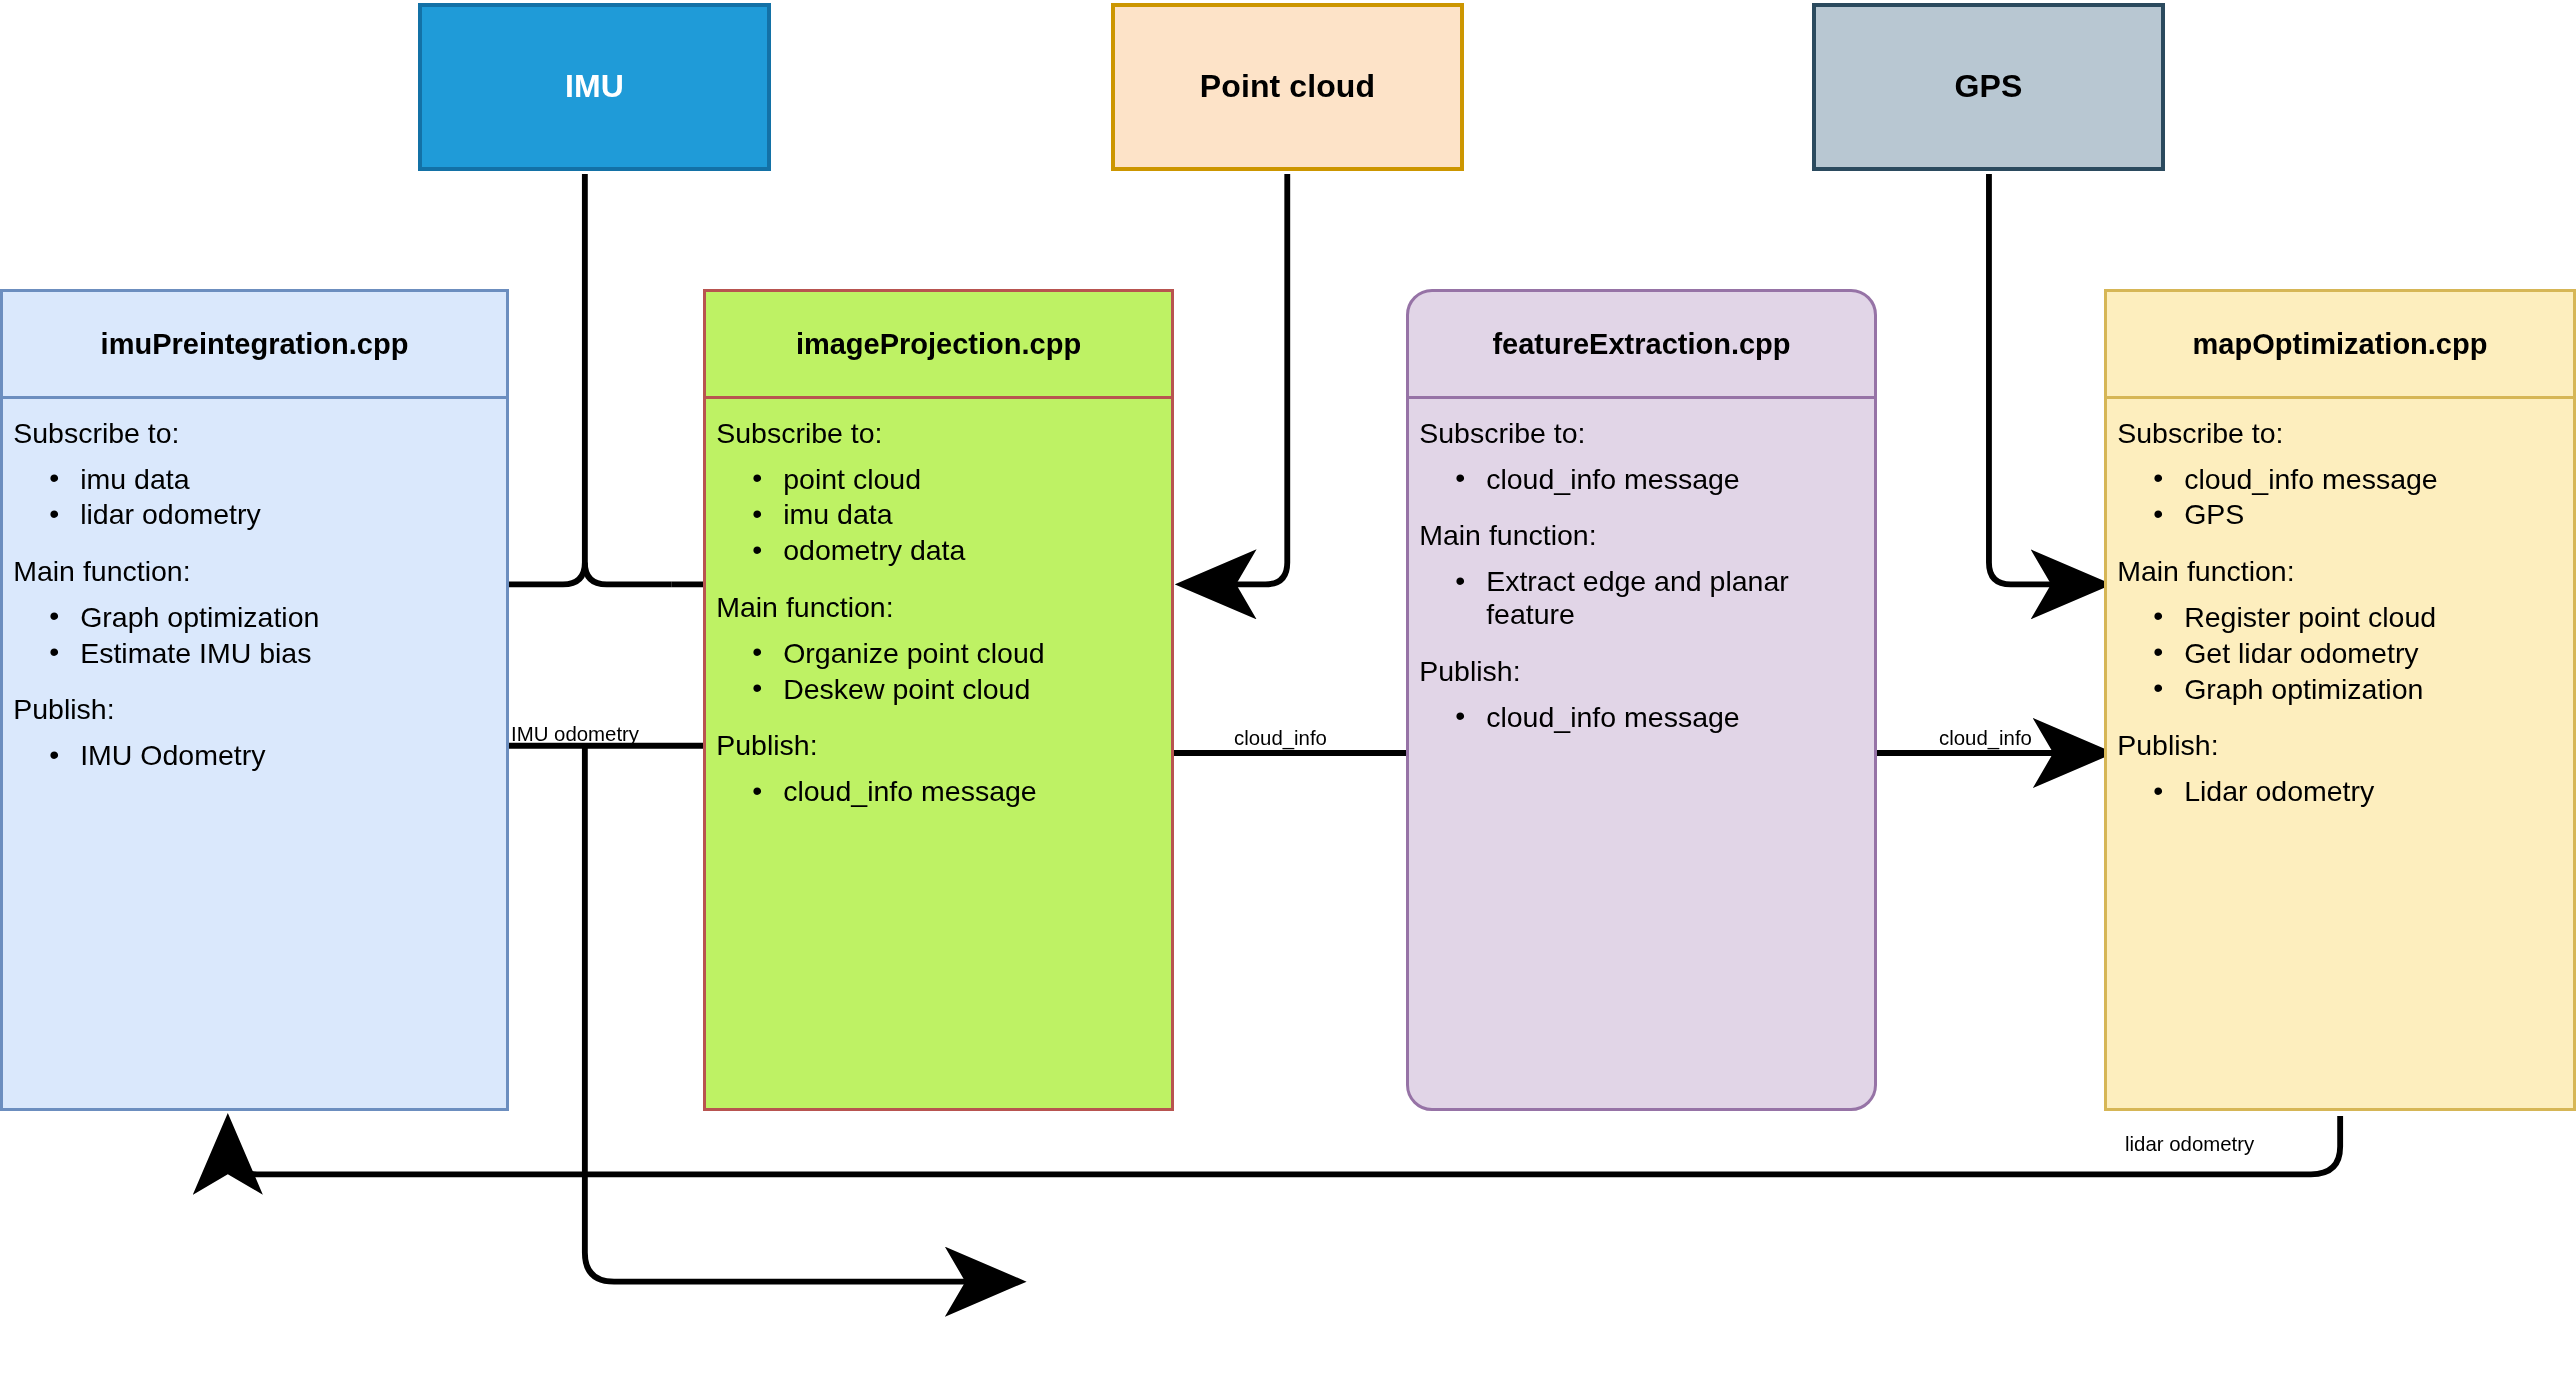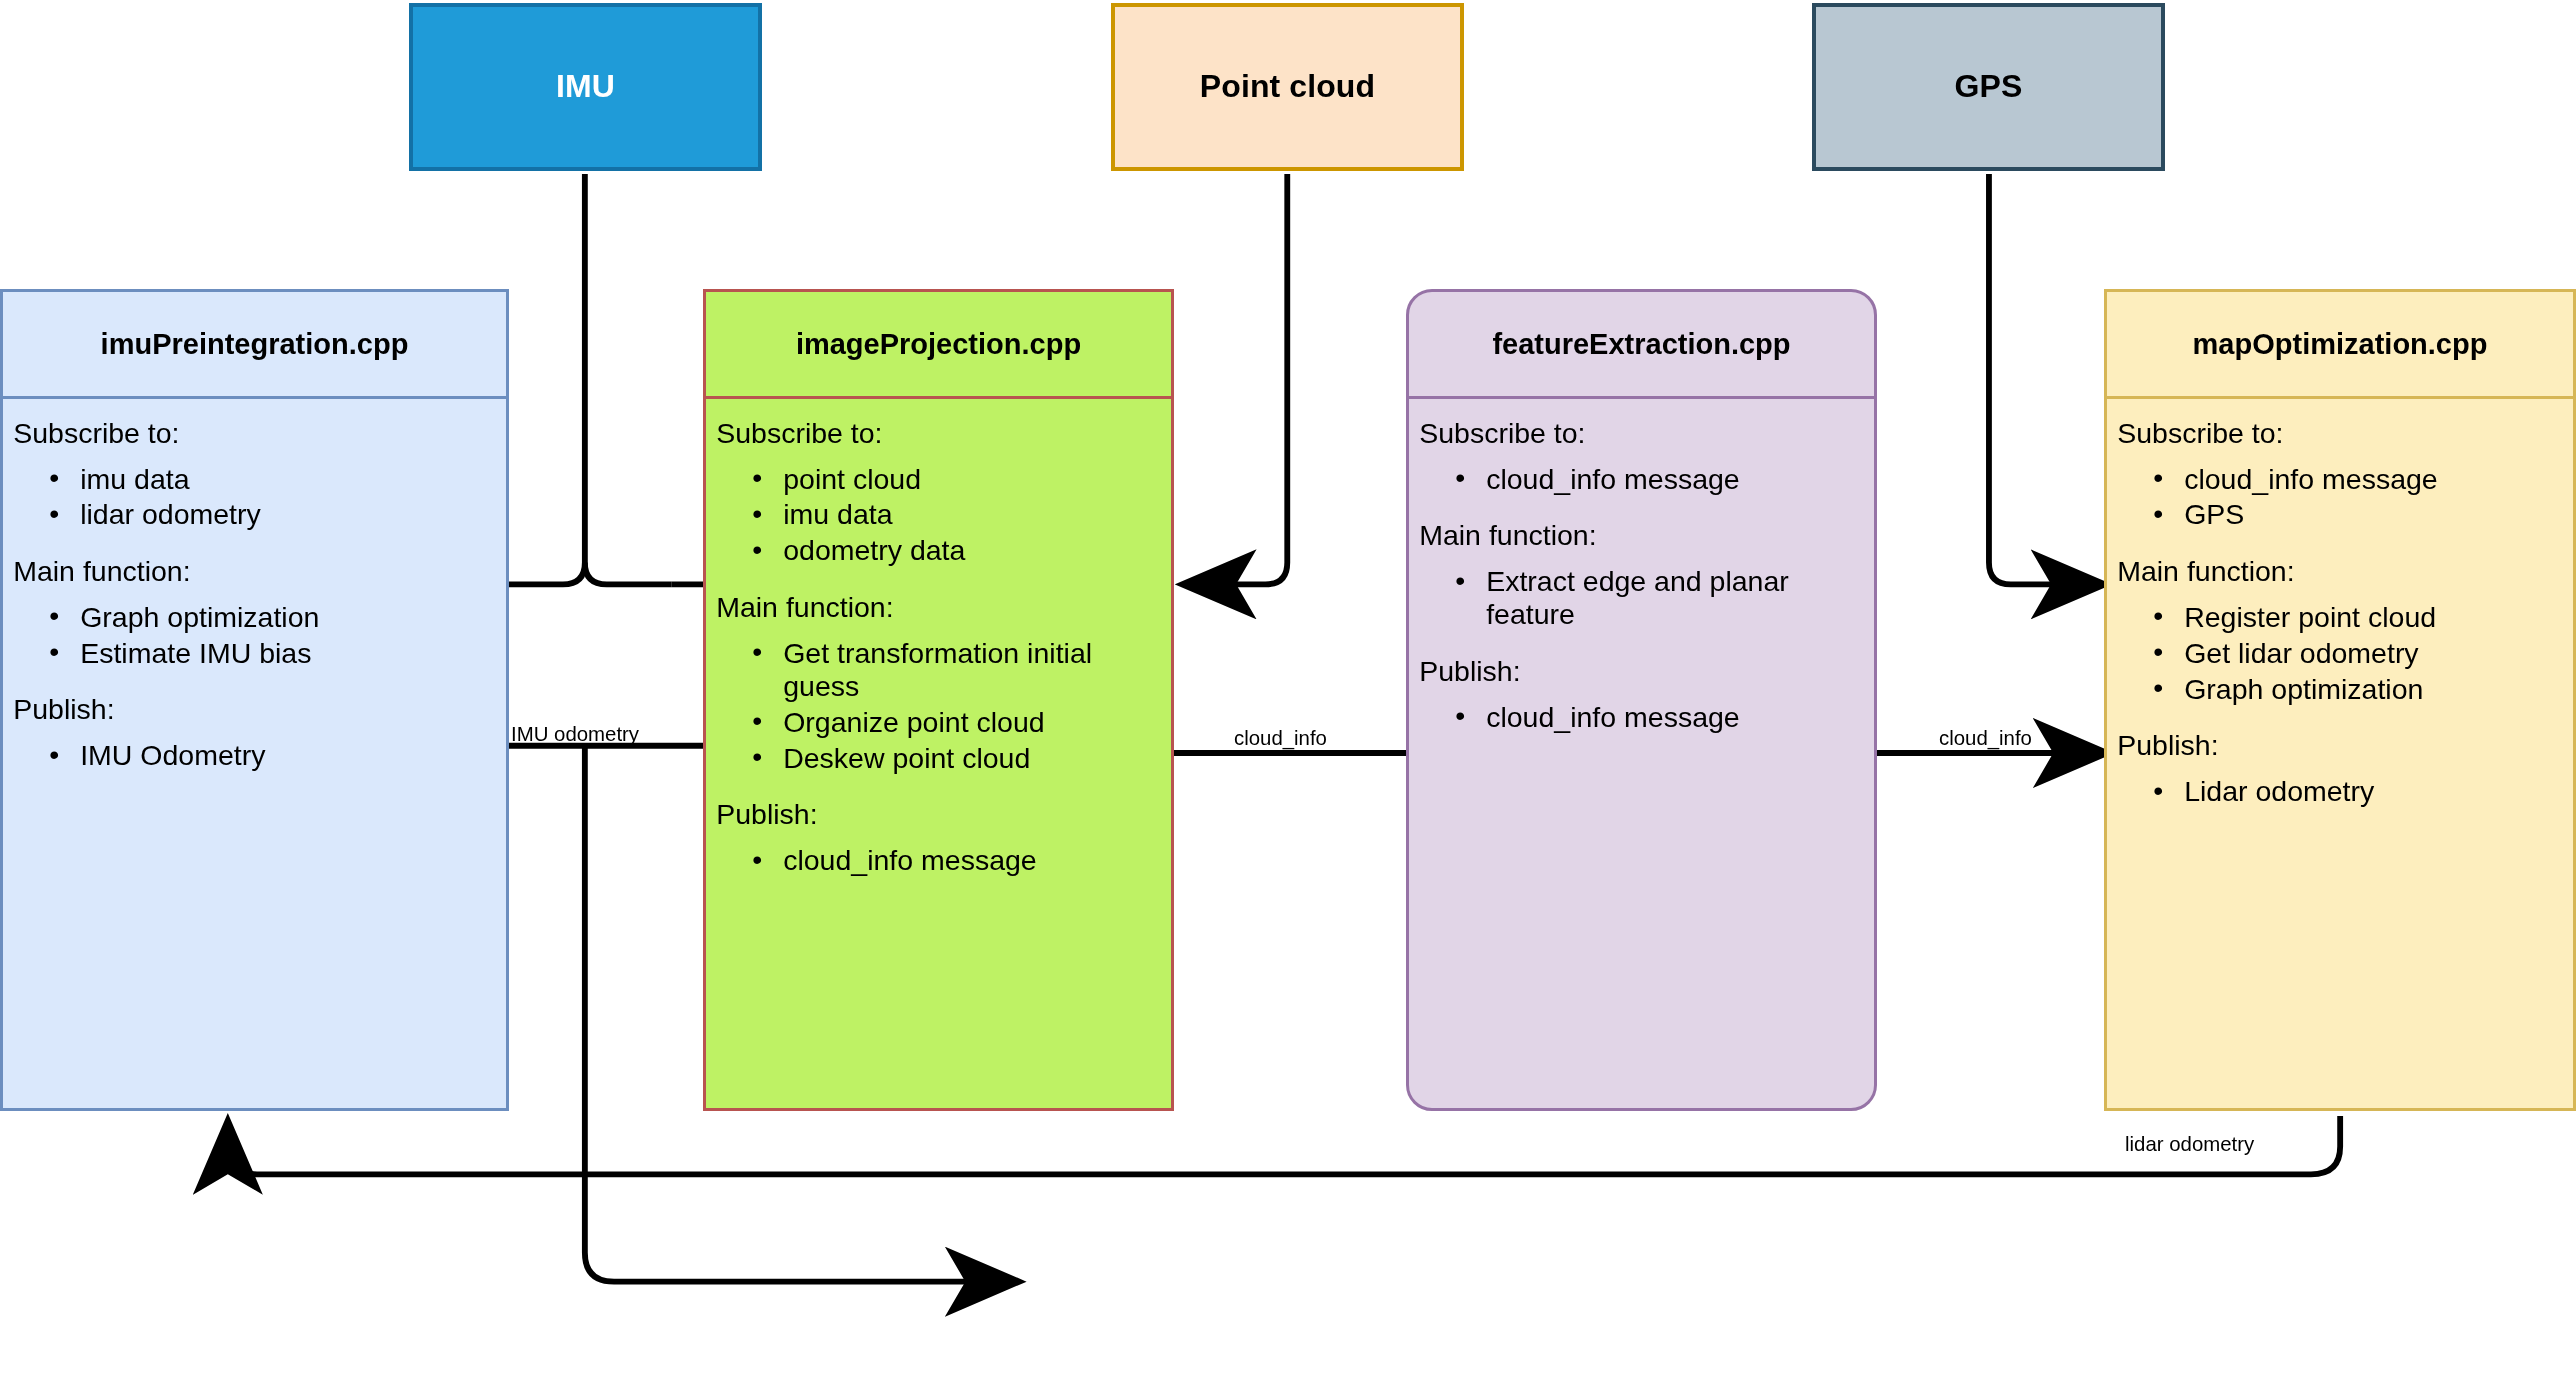--- a/index.html
+++ b/index.html
@@ -152,21 +152,21 @@
 
     <g>
       <path d="M2565,1031 L2880,1031" fill="none" stroke="#000" stroke-width="8" marker-end="url(#arrow)"></path>
     </g>
 
     <g>
       <path d="M3205,1528 L3205,1570 Q3205,1608 3165,1608 L352,1608 Q312,1608 312,1568 L312,1540" fill="none" stroke="#000" stroke-width="8" marker-end="url(#arrow)"></path>
     </g>
   </svg>
 
-  <div class="srcbox" style="left:409px; top:2.9px; width:353px; height:168px;
+  <div class="srcbox" style="left:418px; top:2.9px; width:353px; height:168px;
               background:#1f9bd8; border-color:#1371a6; color:#ffffff;">
     <span>IMU</span>
   </div>
 
   <div class="srcbox" style="left:1111px; top:2.9px; width:353px; height:168px;
               background:#fde3c8; border-color:#cc9600; color:#000000;">
     <span>Point cloud</span>
   </div>
 
   <div class="srcbox" style="left:1812px; top:2.9px; width:353px; height:168px;
@@ -200,21 +200,20 @@
     <div class="module-title" style="border-bottom-color:#b85450;">imageProjection.cpp</div>
     <div class="module-body">
       <div class="sect-head">Subscribe to:</div>
       <ul class="bullets">
         <li>point cloud</li>
         <li>imu data</li>
         <li>odometry data</li>
       </ul>
       <div class="sect-head gap">Main function:</div>
       <ul class="bullets">
-        <li>Get transformation initial guess</li>
         <li>Organize point cloud</li>
         <li>Deskew point cloud</li>
       </ul>
       <div class="sect-head gap">Publish:</div>
       <ul class="bullets">
         <li>cloud_info message</li>
       </ul>
     </div>
   </div>
 

